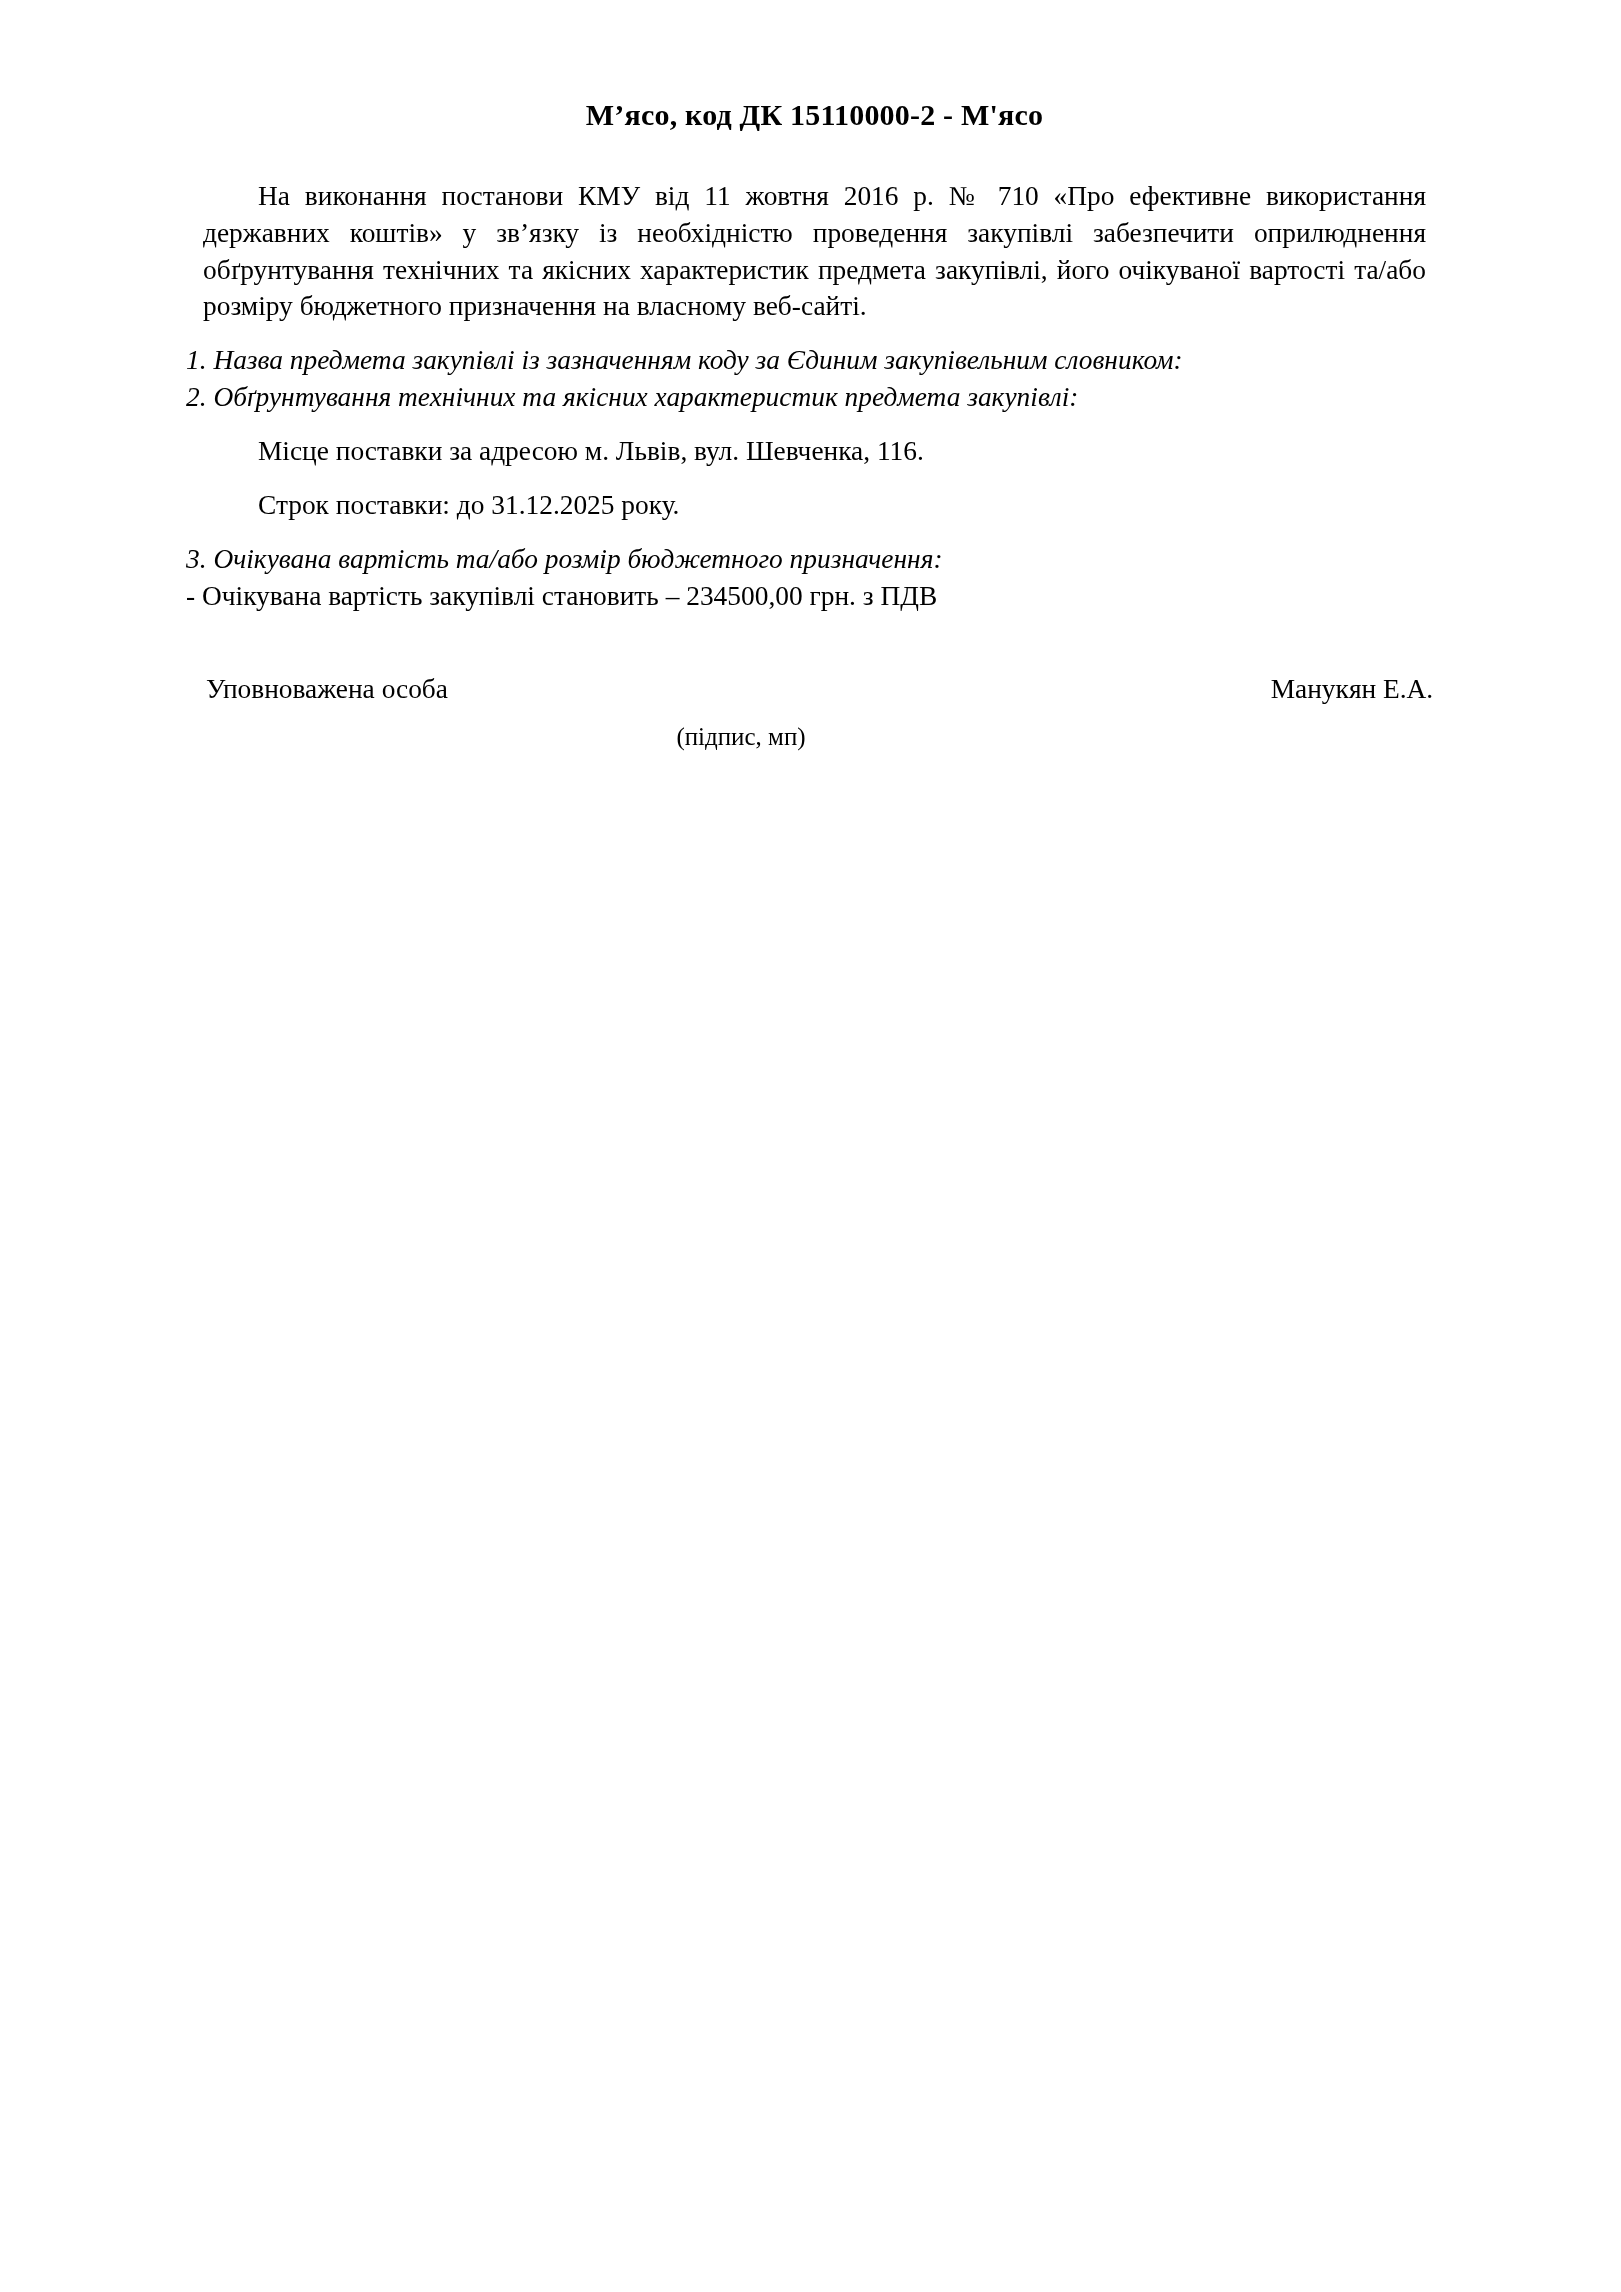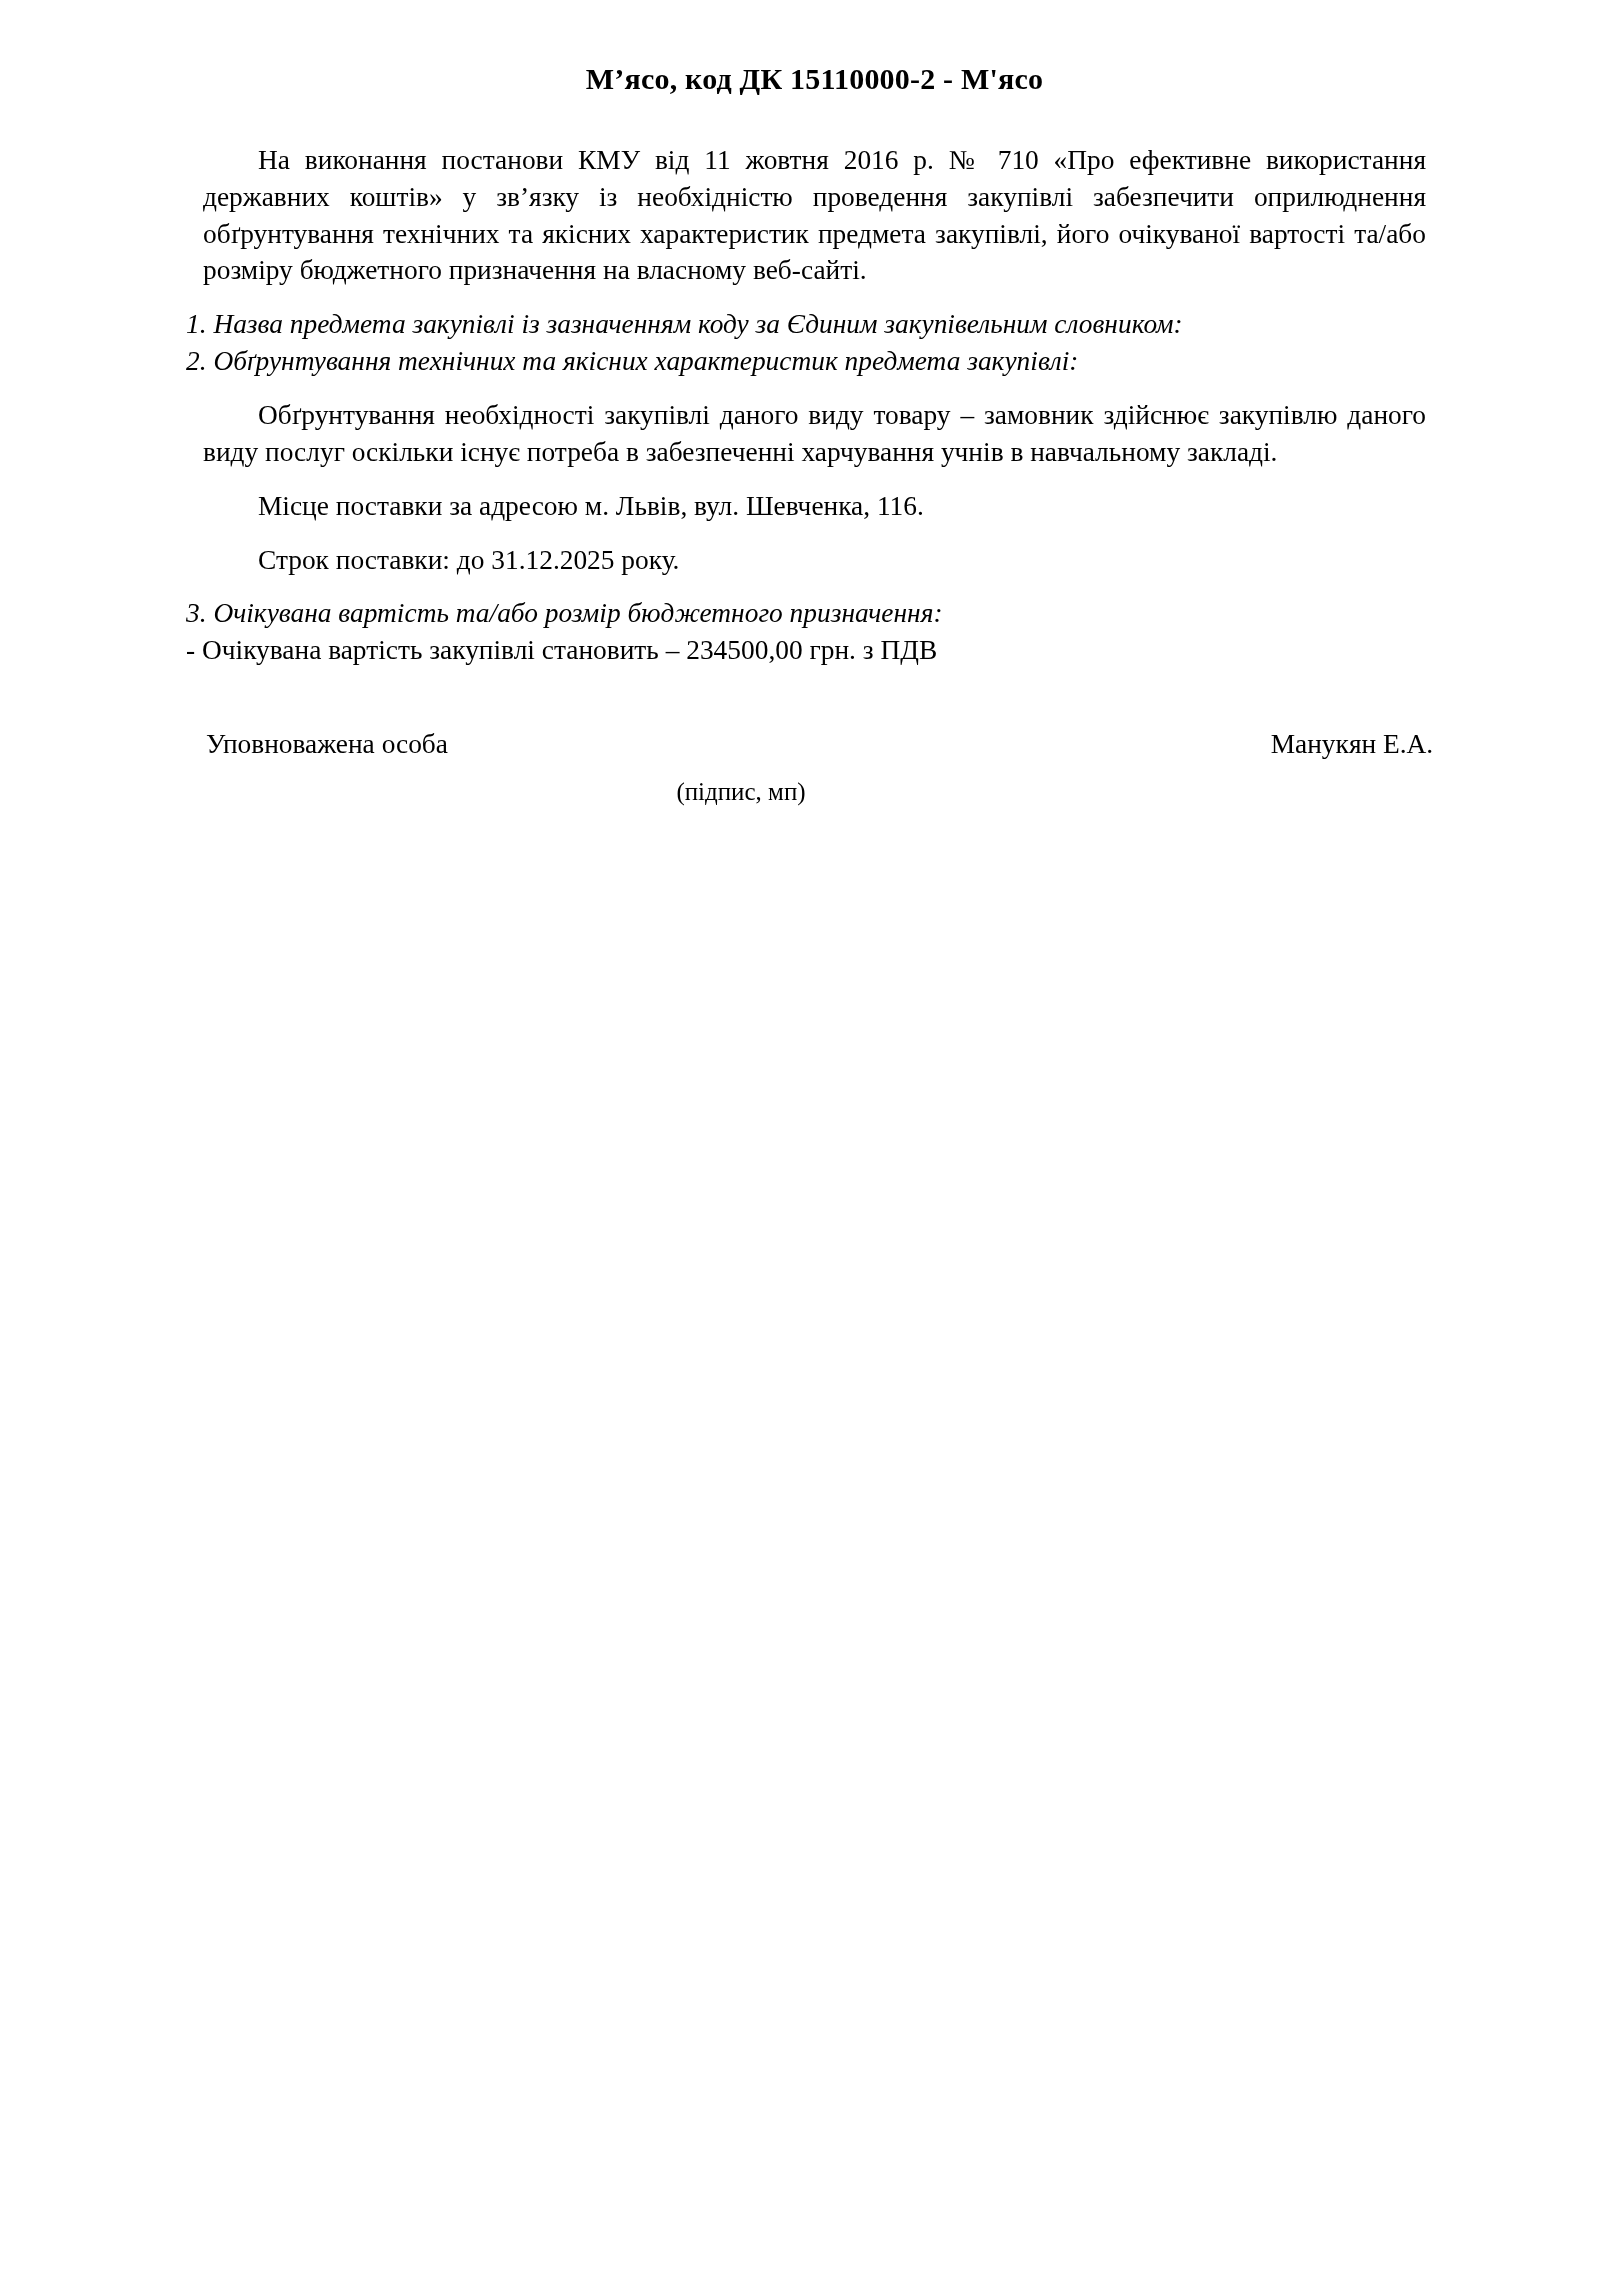--- a/index.html
+++ b/index.html
@@ -25,21 +25,21 @@
     left: 186px;
     top: 0;
     width: 1257px;
   }
   .doc-title {
     text-align: center;
     font-size: 30px;
     font-weight: bold;
     line-height: 1.25;
     margin: 0;
-    padding-top: 60px;
+    padding-top: 96px;
     letter-spacing: 0.2px;
   }
   .para {
     font-size: 27.4px;
     line-height: 1.345;
     text-align: justify;
     text-justify: inter-word;
     margin: 17px;
   }
   .para.lead {
@@ -103,21 +103,20 @@
 
     <h1 class="doc-title">М’ясо, код ДК 15110000-2 - М'ясо</h1>
 
     <p class="para lead">На виконання постанови КМУ від 11 жовтня 2016 р. № 710 «Про ефективне використання державних коштів» у зв’язку із необхідністю проведення закупівлі забезпечити оприлюднення обґрунтування технічних та якісних характеристик предмета закупівлі, його очікуваної вартості та/або розміру бюджетного призначення на власному веб-сайті.</p>
 
     <p class="section-heading">1. Назва предмета закупівлі із зазначенням коду за Єдиним закупівельним словником:</p>
 
 
     <p class="section-heading">2. Обґрунтування технічних та якісних характеристик предмета закупівлі:</p>
 
-    <p class="para indent">Обґрунтування необхідності закупівлі даного виду товару – замовник здійснює закупівлю даного виду послуг оскільки існує потреба в забезпеченні харчування учнів в навчальному закладі.</p>
 
     <p class="para indent">Місце поставки за адресою м. Львів, вул. Шевченка, 116.</p>
 
     <p class="para indent">Строк поставки: до 31.12.2025 року.</p>
 
     <p class="section-heading">3. Очікувана вартість та/або розмір бюджетного призначення:</p>
 
     <p class="line">- Очікувана вартість закупівлі становить – 234500,00 грн. з ПДВ</p>
 
 

